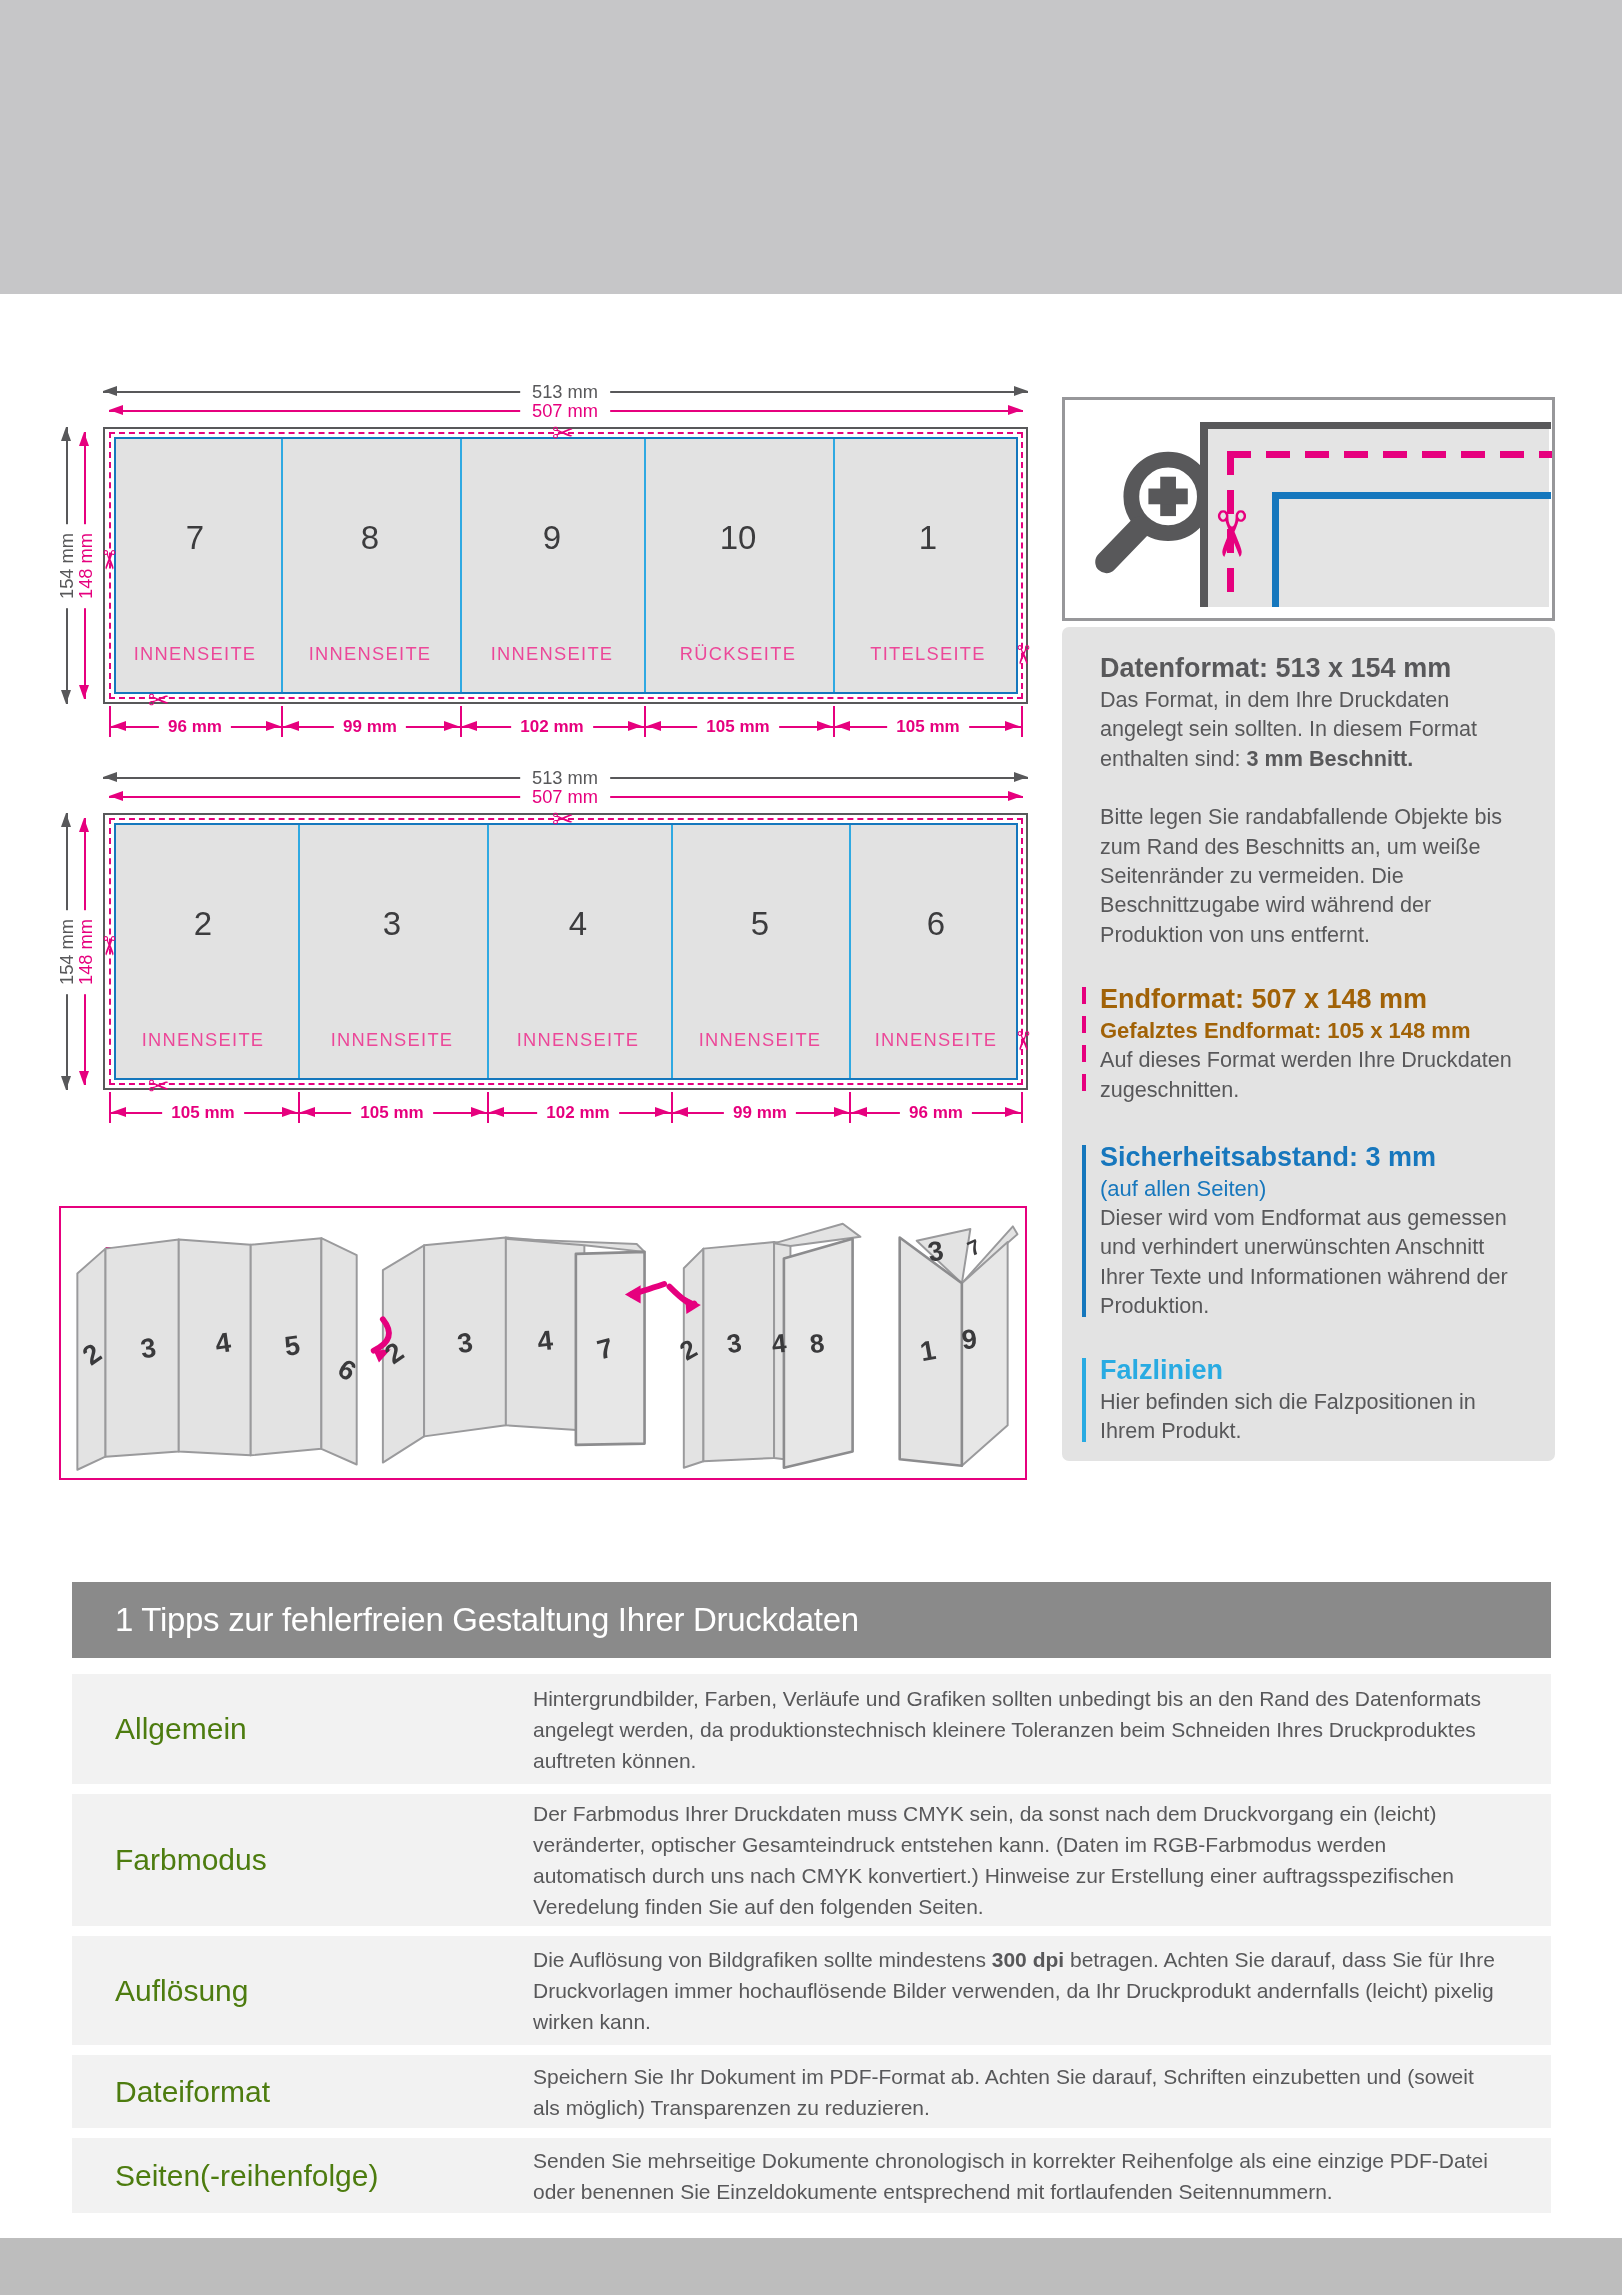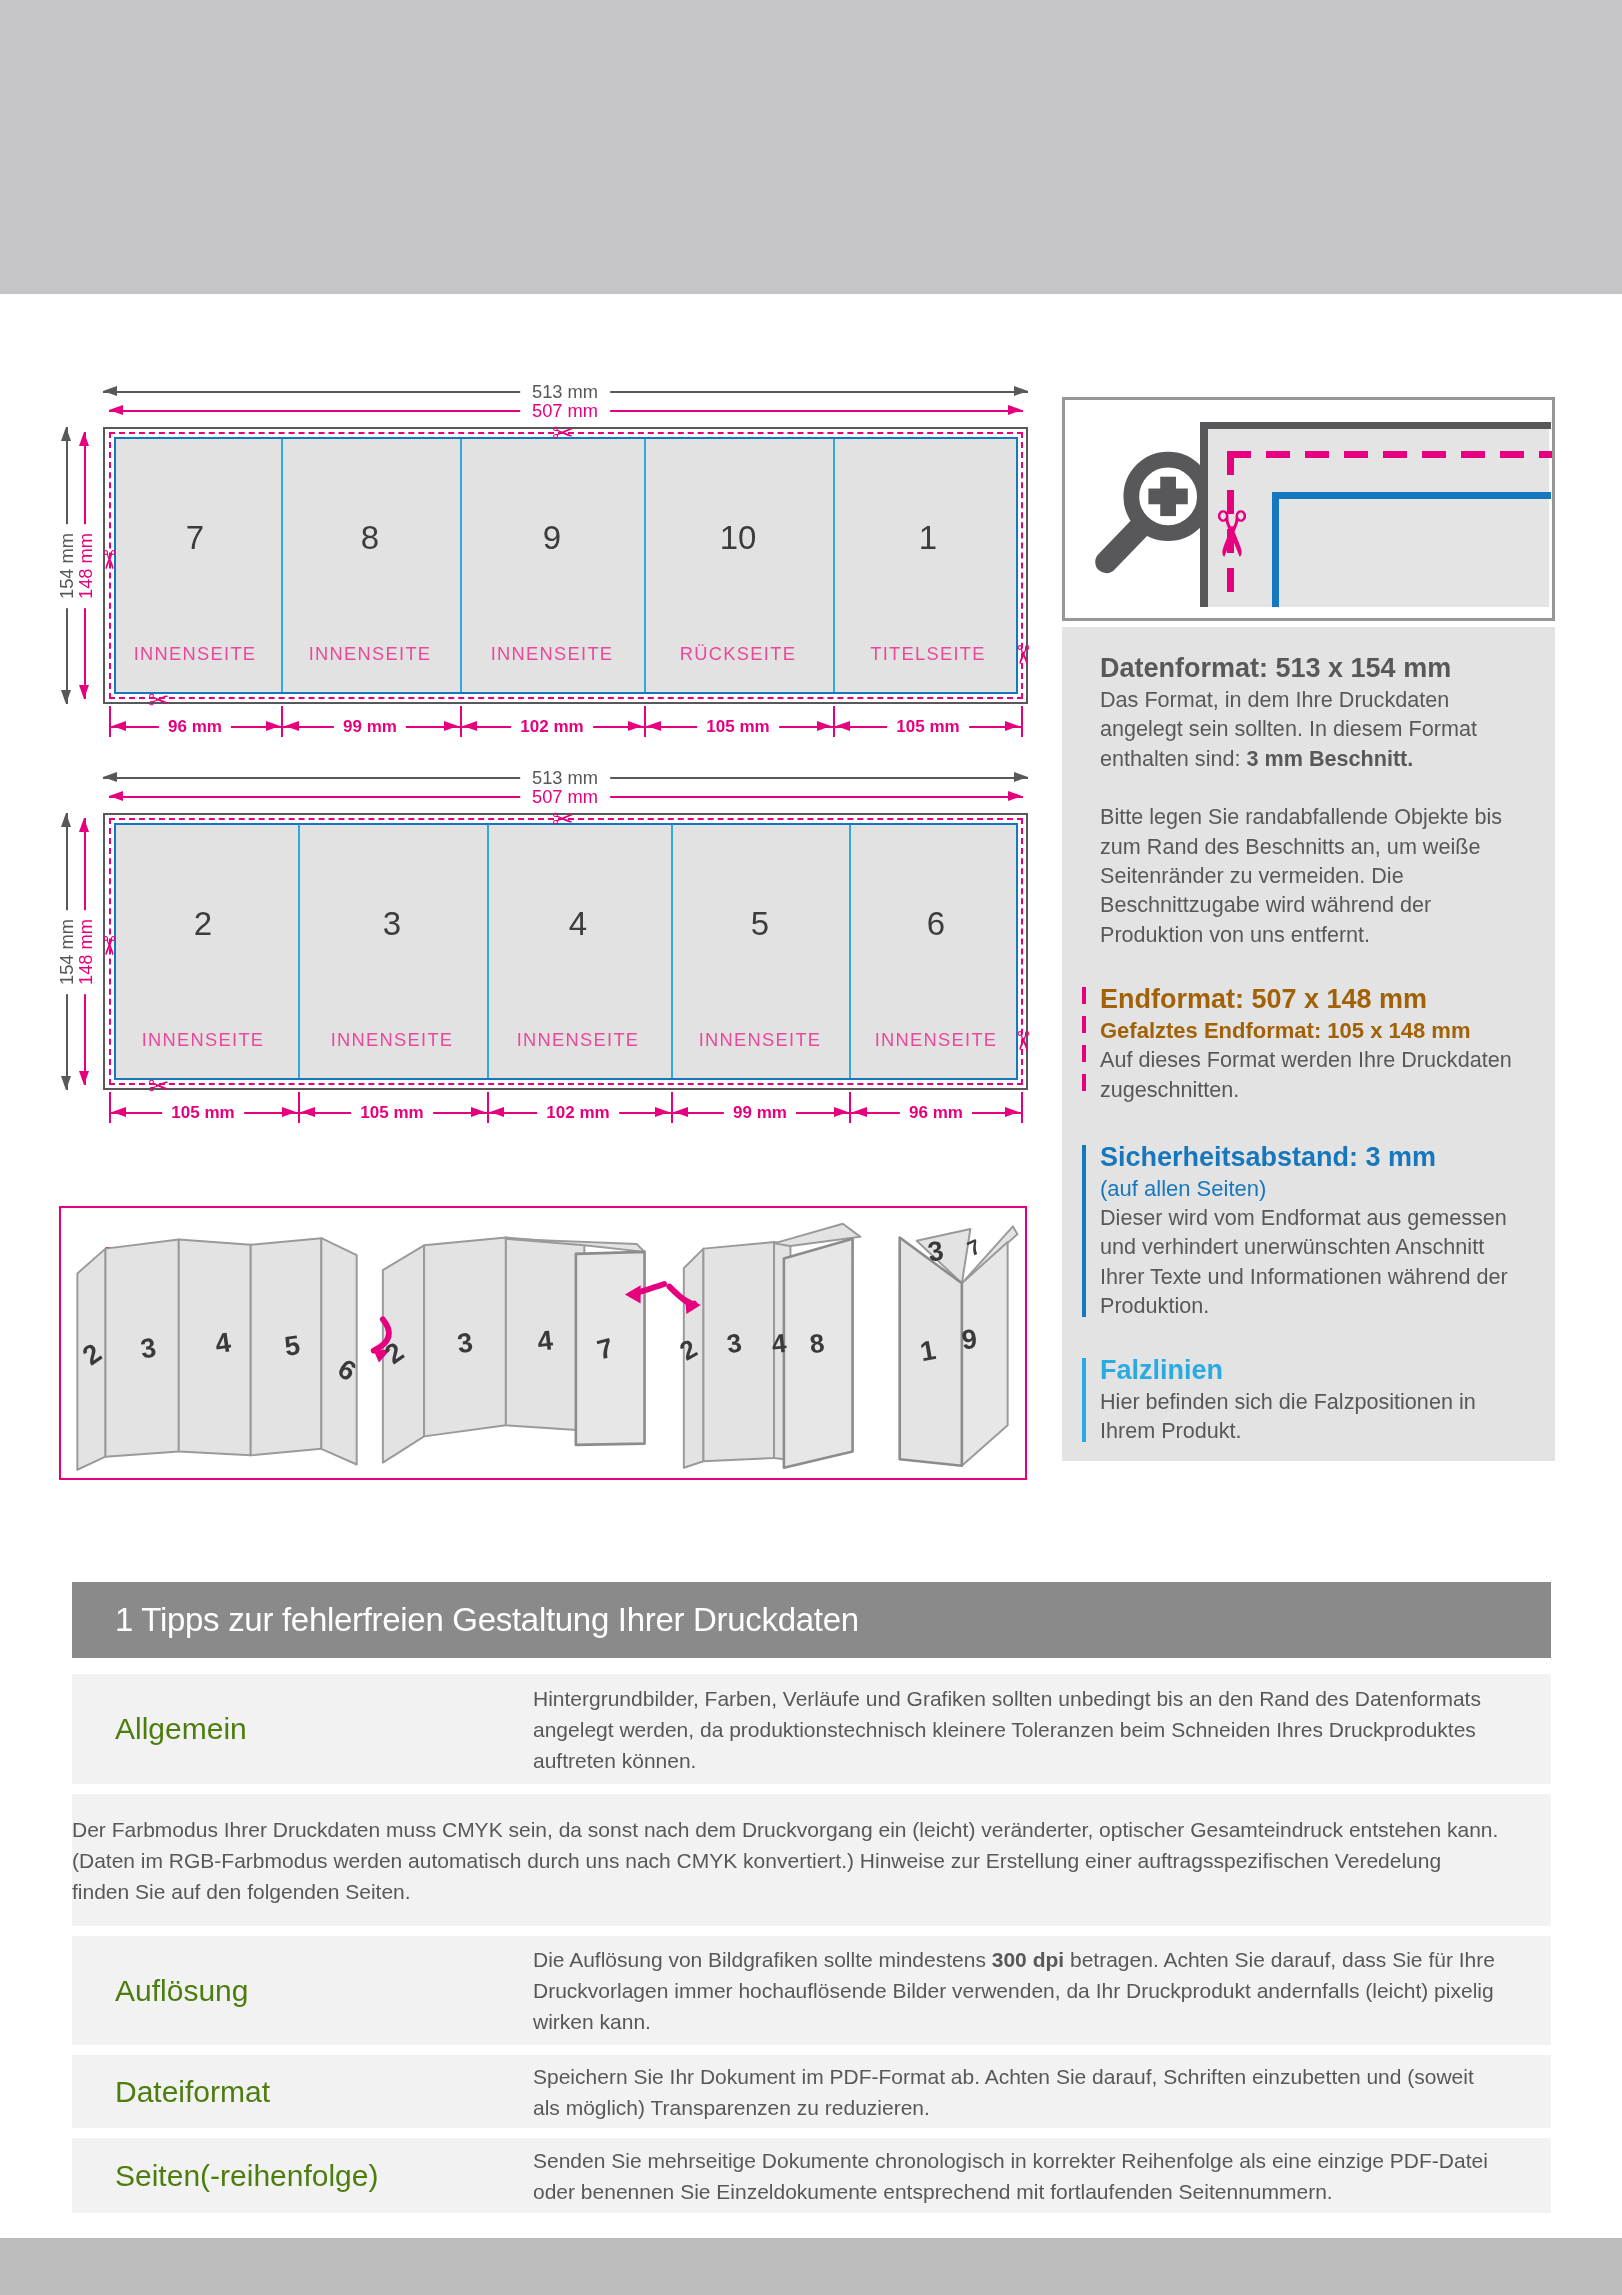--- a/index.html
+++ b/index.html
@@ -51,21 +51,21 @@
   .fbx{position:absolute;left:59px;top:1206px;width:968px;height:274px;border:2.6px solid #e6007e;
        box-sizing:border-box;background:#fff;}
   .fbx .ttl{position:absolute;left:43px;top:33px;font-size:26px;font-weight:bold;color:#e6007e;}
   .fbx svg{position:absolute;left:0;top:0;}
   .fbx text{font-family:"Liberation Sans",sans-serif;font-weight:bold;fill:#3a3a3c;}
 
   
   .sb-illus{position:absolute;left:1062px;top:397px;width:493px;height:224px;background:#fff;
             border:3.3px solid #97979a;box-sizing:border-box;}
   .sb-panel{position:absolute;left:1062px;top:627px;width:493px;height:834px;background:#e3e3e3;
-            box-sizing:border-box;padding:25px 31px 0 38px;}
+            box-sizing:border-box;padding:25px 31px 0 38px;border-radius:7px;}
   .sb-panel h3{margin:0;font-size:27px;line-height:33px;}
   .sb-panel h4{margin:0;font-size:22px;line-height:29px;font-weight:bold;}
   .sb-panel p{margin:0;font-size:21.6px;line-height:29.4px;color:#58585a;}
   .sec{position:relative;}
   .bar{position:absolute;left:-18.3px;top:3.9px;bottom:3.9px;width:3.9px;}
   .bar.dash{background:repeating-linear-gradient(180deg,#e6007e 0 17px,transparent 17px 29px);}
   .bar.blue{background:#1577bd;}
   .bar.cyan{background:#29abe2;}
   .c-mag{color:#a16207;}
   .c-blue{color:#1777bd;}
@@ -341,20 +341,21 @@
 
   <div class="tips-banner">
     <span>1 Tipps zur fehlerfreien Gestaltung Ihrer Druckdaten</span>
   </div>
 
   <div class="trow" style="top:1674px;height:110px">
     <div class="lbl">Allgemein</div>
     <div class="txt">Hintergrundbilder, Farben, Verläufe und Grafiken sollten unbedingt bis an den Rand des Datenformats angelegt werden, da produktionstechnisch kleinere Toleranzen beim Schneiden Ihres Druckproduktes auftreten können.</div>
   </div>
   <div class="trow" style="top:1794px;height:132px">
+    <div class="lbl">Farbmodus</div>
     <div class="txt">Der Farbmodus Ihrer Druckdaten muss CMYK sein, da sonst nach dem Druckvorgang ein (leicht) veränderter, optischer Gesamteindruck entstehen kann. (Daten im RGB-Farbmodus werden automatisch durch uns nach CMYK konvertiert.) Hinweise zur Erstellung einer auftragsspezifischen Veredelung finden Sie auf den folgenden Seiten.</div>
   </div>
   <div class="trow" style="top:1936px;height:109px">
     <div class="lbl">Auflösung</div>
     <div class="txt"><span>Die Auflösung von Bildgrafiken sollte mindestens </span><b>300 dpi</b><span> betragen. Achten Sie darauf, dass Sie für Ihre Druckvorlagen immer hochauflösende Bilder verwenden, da Ihr Druckprodukt andernfalls (leicht) pixelig wirken kann.</span></div>
   </div>
   <div class="trow" style="top:2138px;height:75px">
     <div class="lbl">Seiten(-reihenfolge)</div>
     <div class="txt">Senden Sie mehrseitige Dokumente chronologisch in korrekter Reihenfolge als eine einzige PDF-Datei oder benennen Sie Einzeldokumente entsprechend mit fortlaufenden Seitennummern.</div>
   </div>

